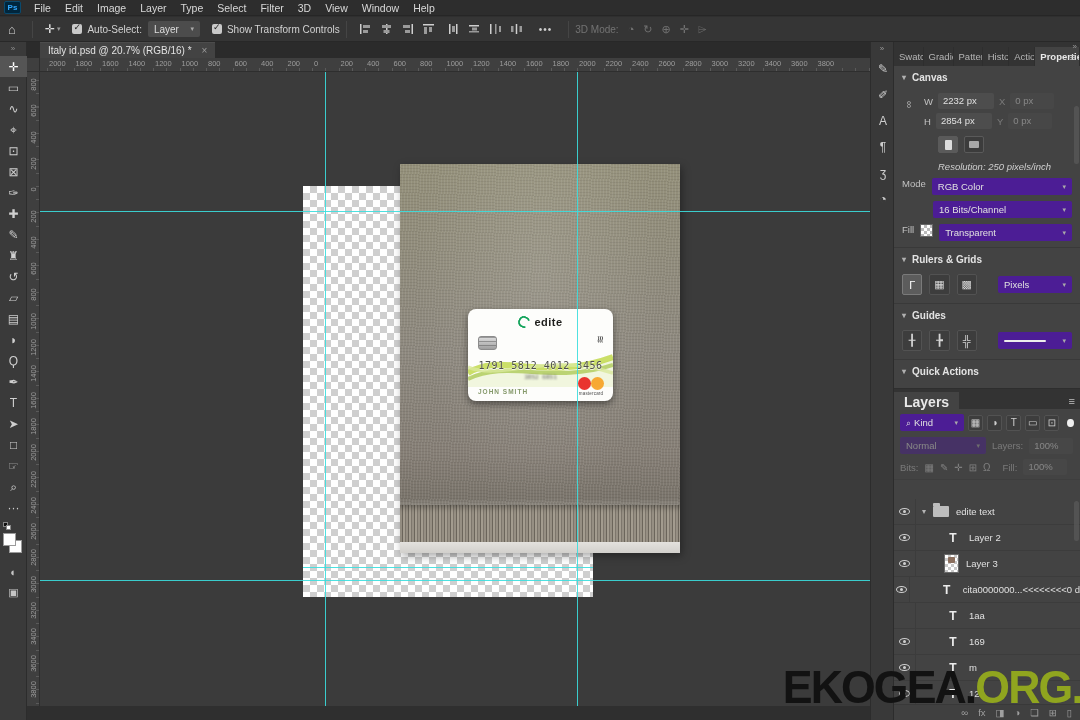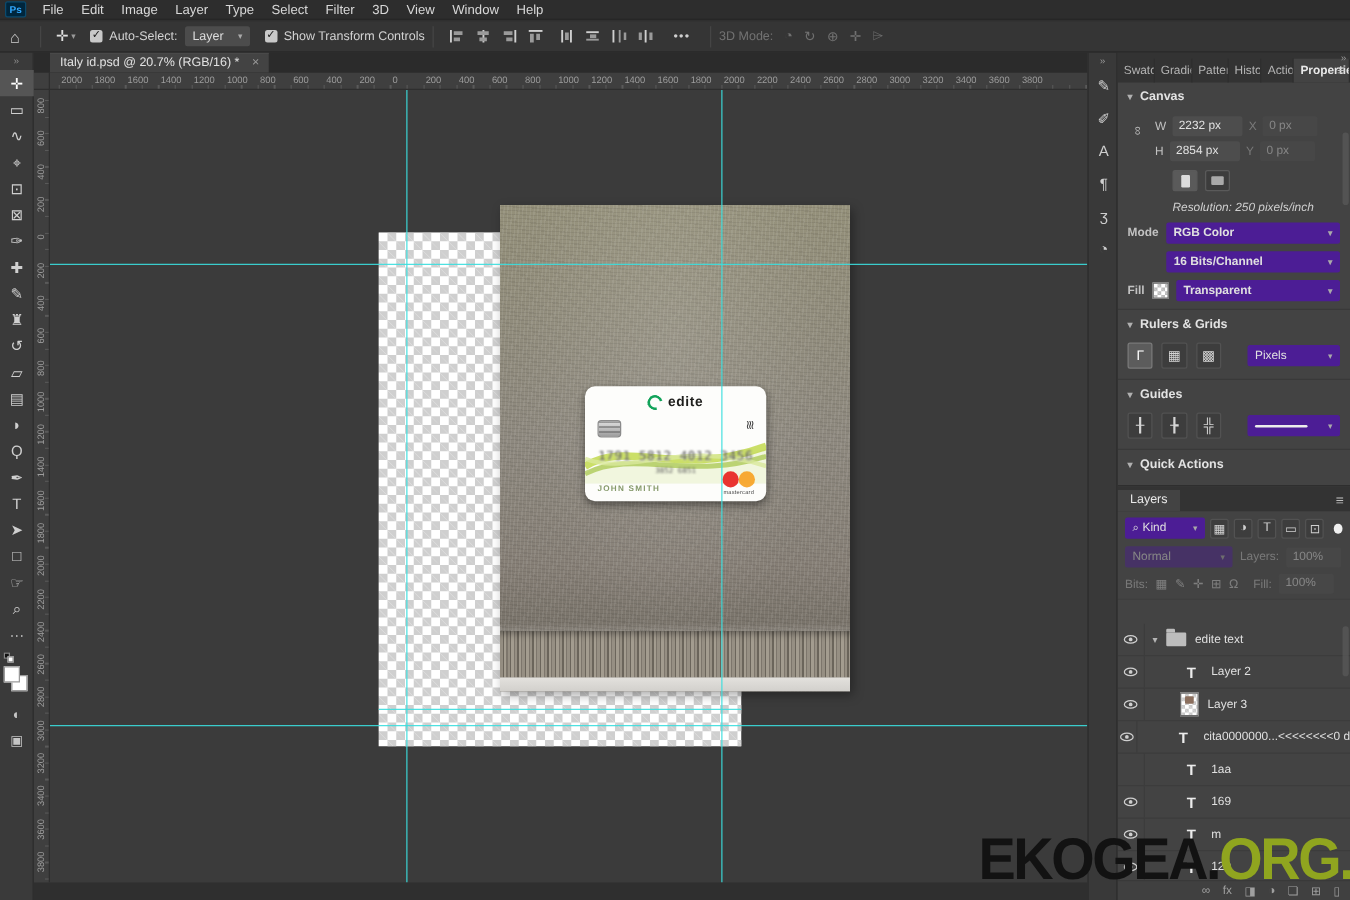--- a/index.html
+++ b/index.html
@@ -144,36 +144,36 @@
   .field { background:#4d4d4d; border-radius:2px; height:16px; line-height:16px; padding:0 5px; color:#e0e0e0; font-size:9.5px; }
   .f-w { width:56px; }
   .f-xs { width:44px; }
   .dim { opacity:.42; }
   .orient-row { display:flex; gap:6px; margin:7px 0 2px 14px; }
   .orient-btn { width:20px; height:17px; border:1px solid #5a5a5a; border-radius:2px; display:flex; align-items:center; justify-content:center; background:#3c3c3c; }
   .orient-btn.active { background:#5a5a5a; }
   .orient-p { width:7px; height:10px; background:#dcdcdc; border-radius:1px; }
   .orient-l { width:10px; height:7px; background:#a9a9a9; border-radius:1px; }
   .res-line { margin:8px 0 2px 14px; font-size:9.5px; color:#cfcfcf;font-style:italic; }
-  .mode-row { display:flex; align-items:center; gap:6px; margin:6px 8px 0 8px; font-size:9.5px; color:#c2c2c2;font-weight:bold; }
+  .mode-row { display:flex; gap:6px; margin:6px 8px 0 8px; font-size:9.5px; color:#c2c2c2; }
   .dd { background:#4c1d95; border-radius:2px; height:17px; display:flex; align-items:center; justify-content:space-between; padding:0 6px; color:#e0e0e0; font-size:9.5px; flex:1; }
   .dd::after { content:"▾"; font-size:7px; color:#aaa; margin-left:6px; }
   .dd.fixed { flex:none; }
   .mode-indent { margin-left:39px; }
   .fill-swatch { width:13px; height:13px; border:1px solid #666; background-image:linear-gradient(45deg,#bbb 25%,transparent 25%,transparent 75%,#bbb 75%),linear-gradient(45deg,#bbb 25%,transparent 25%,transparent 75%,#bbb 75%); background-size:6px 6px; background-position:0 0,3px 3px; background-color:#fff; }
   .icons-row { display:flex; align-items:center; gap:7px; padding:5px 8px 2px 8px; }
   .sq-btn { width:24px; height:21px; border:1px solid #525252; border-radius:2px; background:#3d3d3d; display:flex; align-items:center; justify-content:center; font-size:11px; color:#d5d5d5; }
   .sq-btn.active { background:#5c5c5c; border-color:#7a7a7a; color:#fff; }
   .guide-line-dd { width:74px; }
   .line-sample { display:inline-block; width:42px; height:2px; background:#ececec; border-radius:1px; }
 
   
   .layers-panel { position:absolute; left:0; right:0; top:346px; bottom:0; background:#434343; border-top:1px solid #2e2e2e; }
   .layers-tabs { height:20px; background:#333; display:flex; align-items:flex-end; position:relative; }
-  .layers-tab { background:#434343; height:17px; padding:2px 10px; font-size:10px; font-weight:normal; color:#e8e8e8;text-align:center; }
+  .layers-tab { background:#434343; height:17px; padding:2px 10px; font-size:14px; font-weight:bold; color:#e8e8e8;text-align:center; }
   .layers-menu { position:absolute; right:5px; bottom:2px; color:#c0c0c0; font-size:11px; }
   .filter-row { display:flex; align-items:center; gap:4px; padding:5px 6px 3px 6px; }
   .kind-dd { width:64px; flex:none; }
   .kind-dd .search { font-size:9px; margin-right:3px; }
   .lfilter { width:18px; height:16px; display:flex; align-items:center; justify-content:center; font-size:10px; color:#cfcfcf; border:1px solid #525252; border-radius:2px; background:#3d3d3d; }
   .filter-toggle { width:8px; height:8px; border-radius:50%; background:#f0f0f0; margin-left:4px; }
   .blend-row { display:flex; align-items:center; gap:6px; padding:3px 6px; font-size:9.5px; color:#c2c2c2; }
   .blend-dd { width:86px; flex:none; }
   .lock-row { display:flex; align-items:center; gap:6px; padding:2px 6px 4px 6px; font-size:9.5px; color:#c2c2c2; border-bottom:1px solid #393939; }
   .lock-ico { font-size:10px; color:#cfcfcf; }

